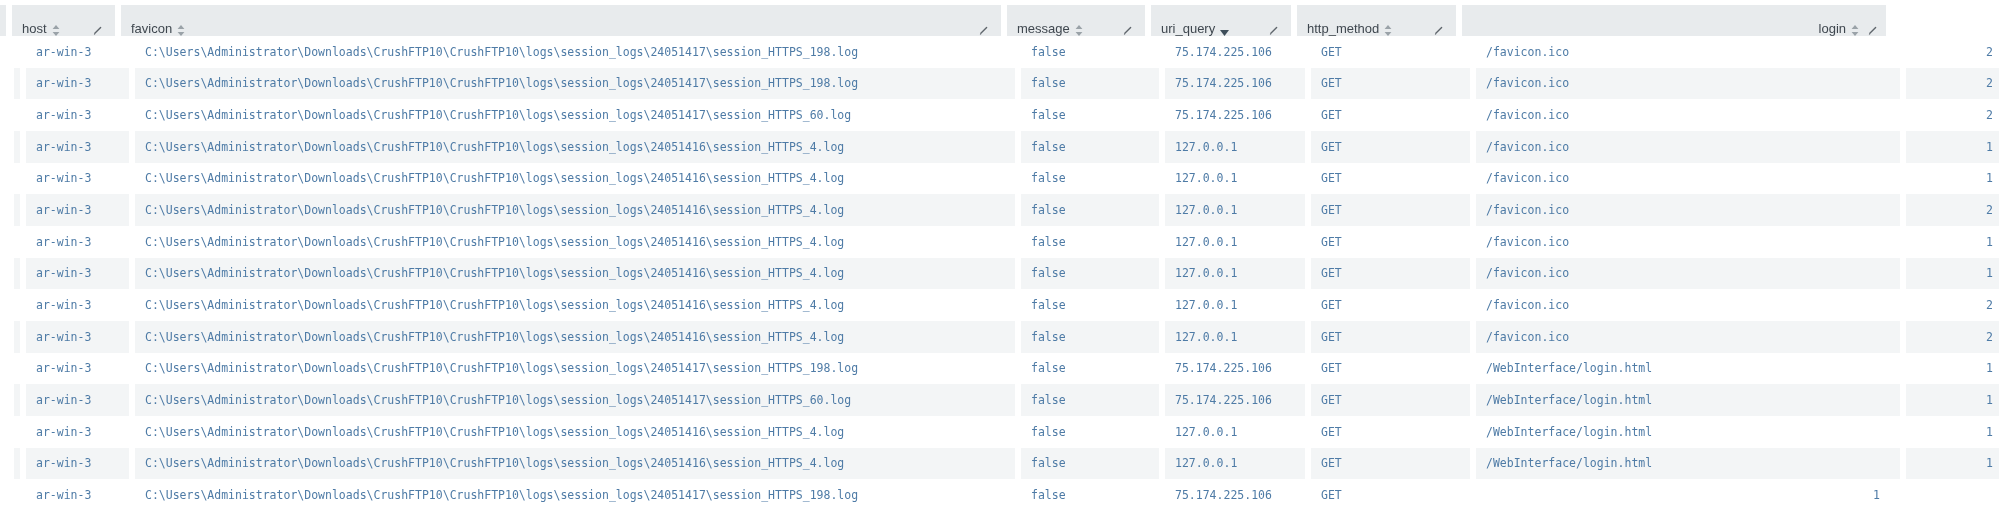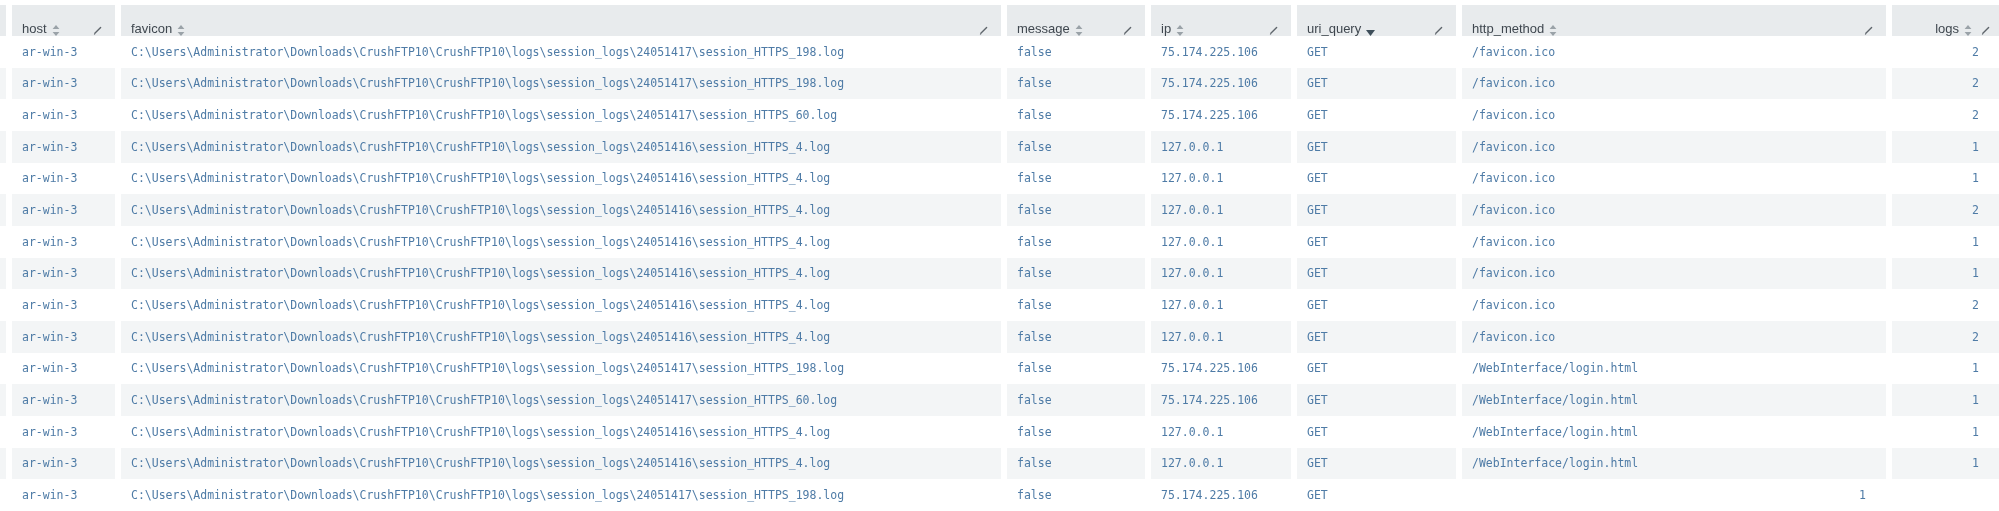--- a/index.html
+++ b/index.html
@@ -10,21 +10,21 @@
   }
   .table-wrap { padding-top: 5px; width: 1999px; }
 
   .row {
     display: grid;
     grid-template-columns: 6px 103px 880px 138px 140px 159px 424px 107px;
     column-gap: 6px;
     width: 1999px;
   }
   .header-row { height: 31px; }
-  .data-row { height: 31.667px; }
+  .data-row { height: 31.667px; padding-left: 14px; }
 
   .hcell {
     background: #e8ebed;
     color: #3f474f;
     font-size: 13px;
     display: flex;
     align-items: flex-end;
     padding: 0 12px 0 10px;
     white-space: nowrap;
     overflow: hidden;
@@ -103,35 +103,20 @@
           </svg>
       </span>
       <span class="pencil">
         <svg width="11" height="11" viewBox="0 0 12 12">
             <path d="M3.1 9 L9.4 2.7" stroke="currentColor" stroke-width="1.5" stroke-linecap="round"></path>
             <path d="M2 10.8 L3.6 10.2 L2.6 9.2 Z" fill="currentColor"></path>
           </svg>
       </span>
     </div>
 
-    <div class="hcell">
-      <span class="label">ip</span>
-      <span class="sort-icon">
-        <svg width="8" height="11" viewBox="0 0 8 11">
-            <path d="M4 0 L7.4 4 H0.6 Z" fill="#9aa2a8"></path>
-            <path d="M4 11 L7.4 7 H0.6 Z" fill="#9aa2a8"></path>
-          </svg>
-      </span>
-      <span class="pencil">
-        <svg width="11" height="11" viewBox="0 0 12 12">
-            <path d="M3.1 9 L9.4 2.7" stroke="currentColor" stroke-width="1.5" stroke-linecap="round"></path>
-            <path d="M2 10.8 L3.6 10.2 L2.6 9.2 Z" fill="currentColor"></path>
-          </svg>
-      </span>
-    </div>
 
     <div class="hcell">
       <span class="label">uri_query</span>
       <span class="sort-desc-icon">
         <svg width="9" height="6" viewBox="0 0 9 6">
             <path d="M4.5 6 L9 0 H0 Z" fill="#3e4e5a"></path>
           </svg>
       </span>
       <span class="pencil">
         <svg width="11" height="11" viewBox="0 0 12 12">
@@ -151,21 +136,21 @@
       </span>
       <span class="pencil">
         <svg width="11" height="11" viewBox="0 0 12 12">
             <path d="M3.1 9 L9.4 2.7" stroke="currentColor" stroke-width="1.5" stroke-linecap="round"></path>
             <path d="M2 10.8 L3.6 10.2 L2.6 9.2 Z" fill="currentColor"></path>
           </svg>
       </span>
     </div>
 
     <div class="hcell hcell--count">
-      <span class="label">logs</span>
+      <span class="label">login</span>
       <span class="sort-icon">
         <svg width="8" height="11" viewBox="0 0 8 11">
             <path d="M4 0 L7.4 4 H0.6 Z" fill="#9aa2a8"></path>
             <path d="M4 11 L7.4 7 H0.6 Z" fill="#9aa2a8"></path>
           </svg>
       </span>
       <span class="pencil">
         <svg width="11" height="11" viewBox="0 0 12 12">
             <path d="M3.1 9 L9.4 2.7" stroke="currentColor" stroke-width="1.5" stroke-linecap="round"></path>
             <path d="M2 10.8 L3.6 10.2 L2.6 9.2 Z" fill="currentColor"></path>

